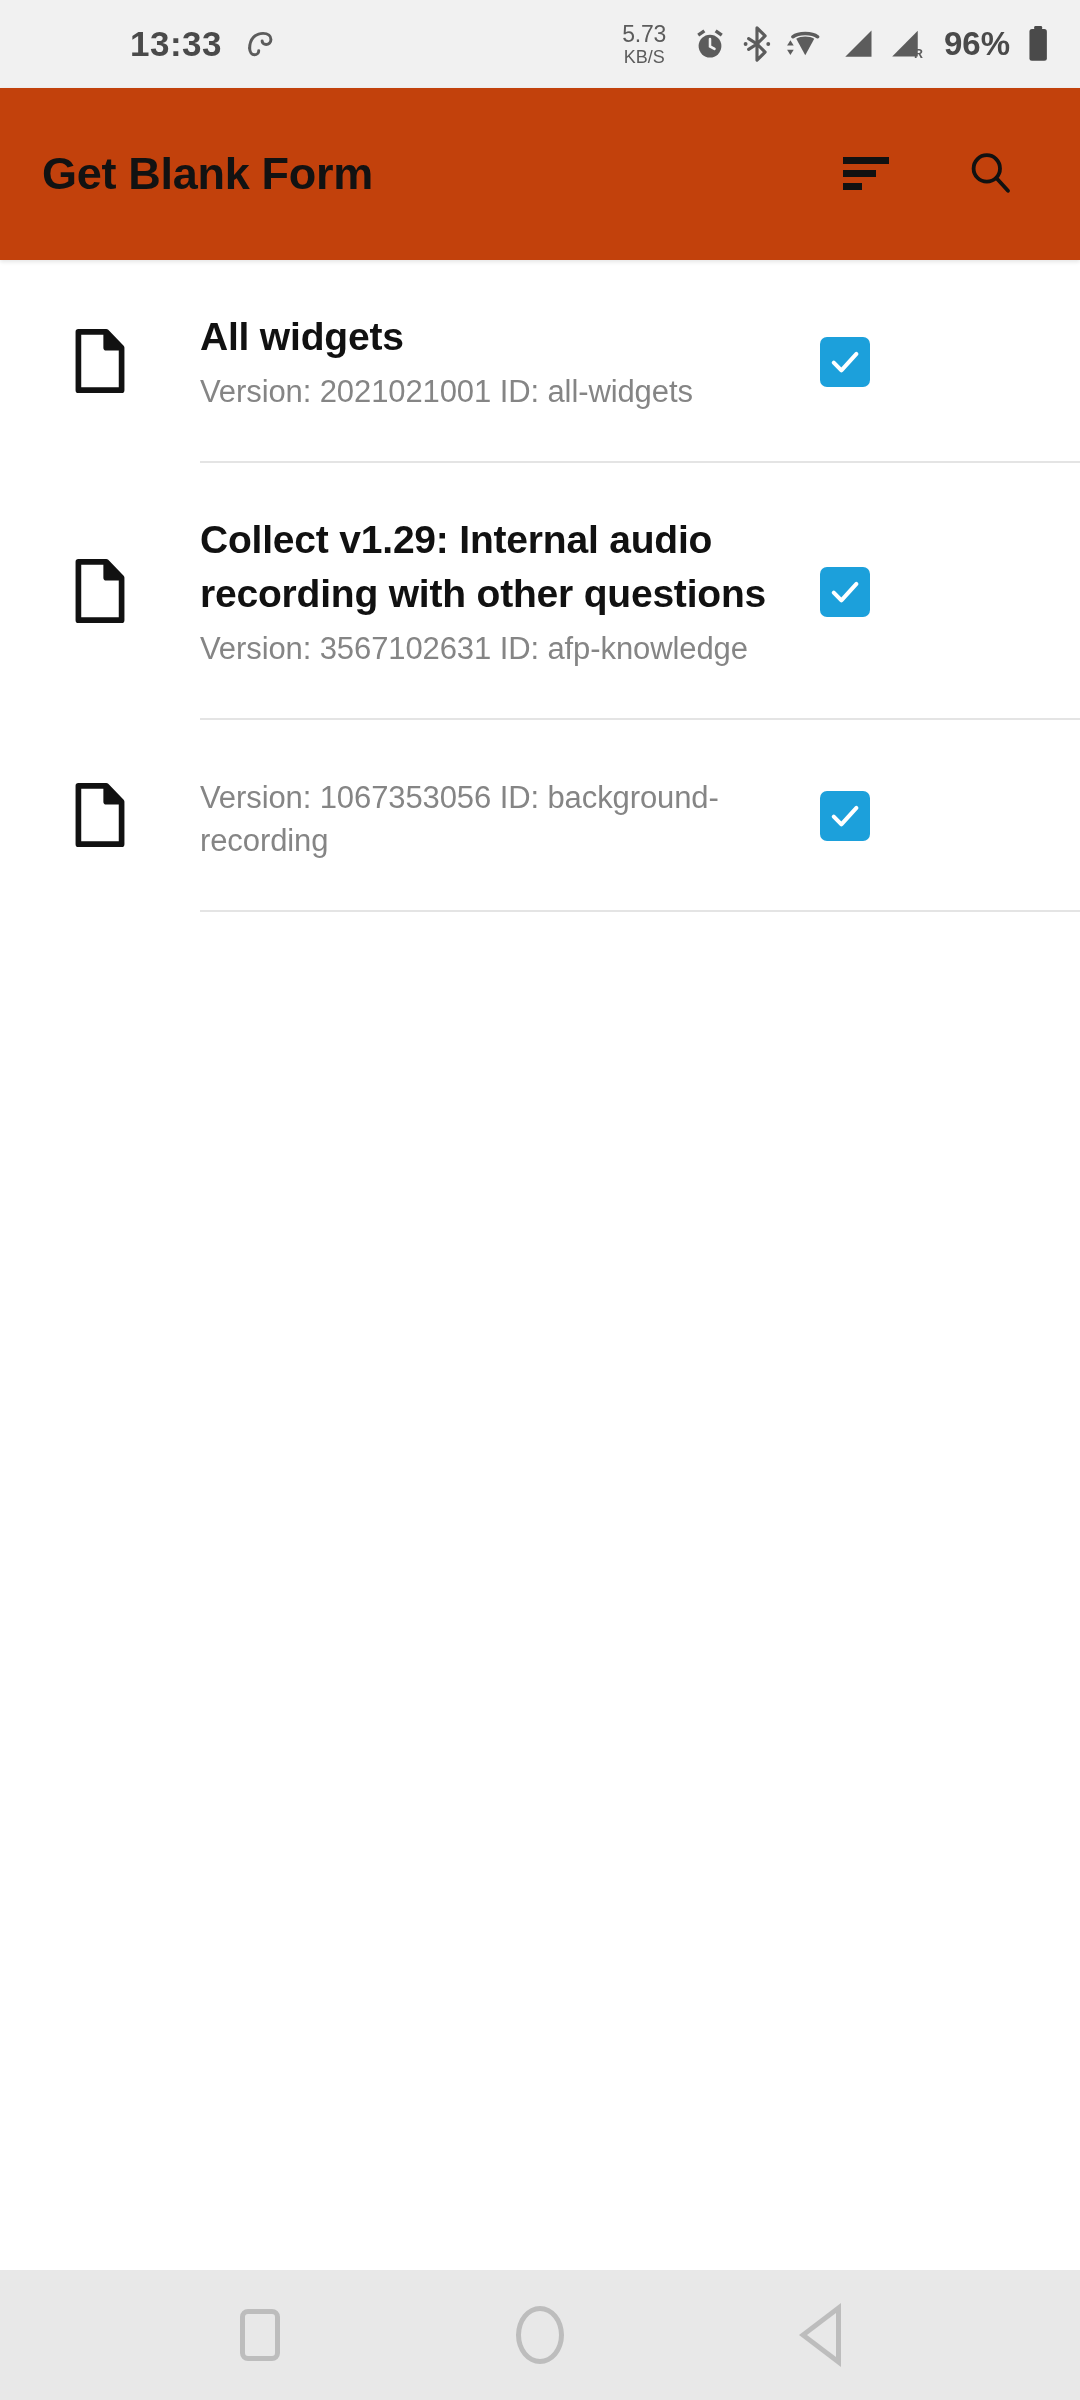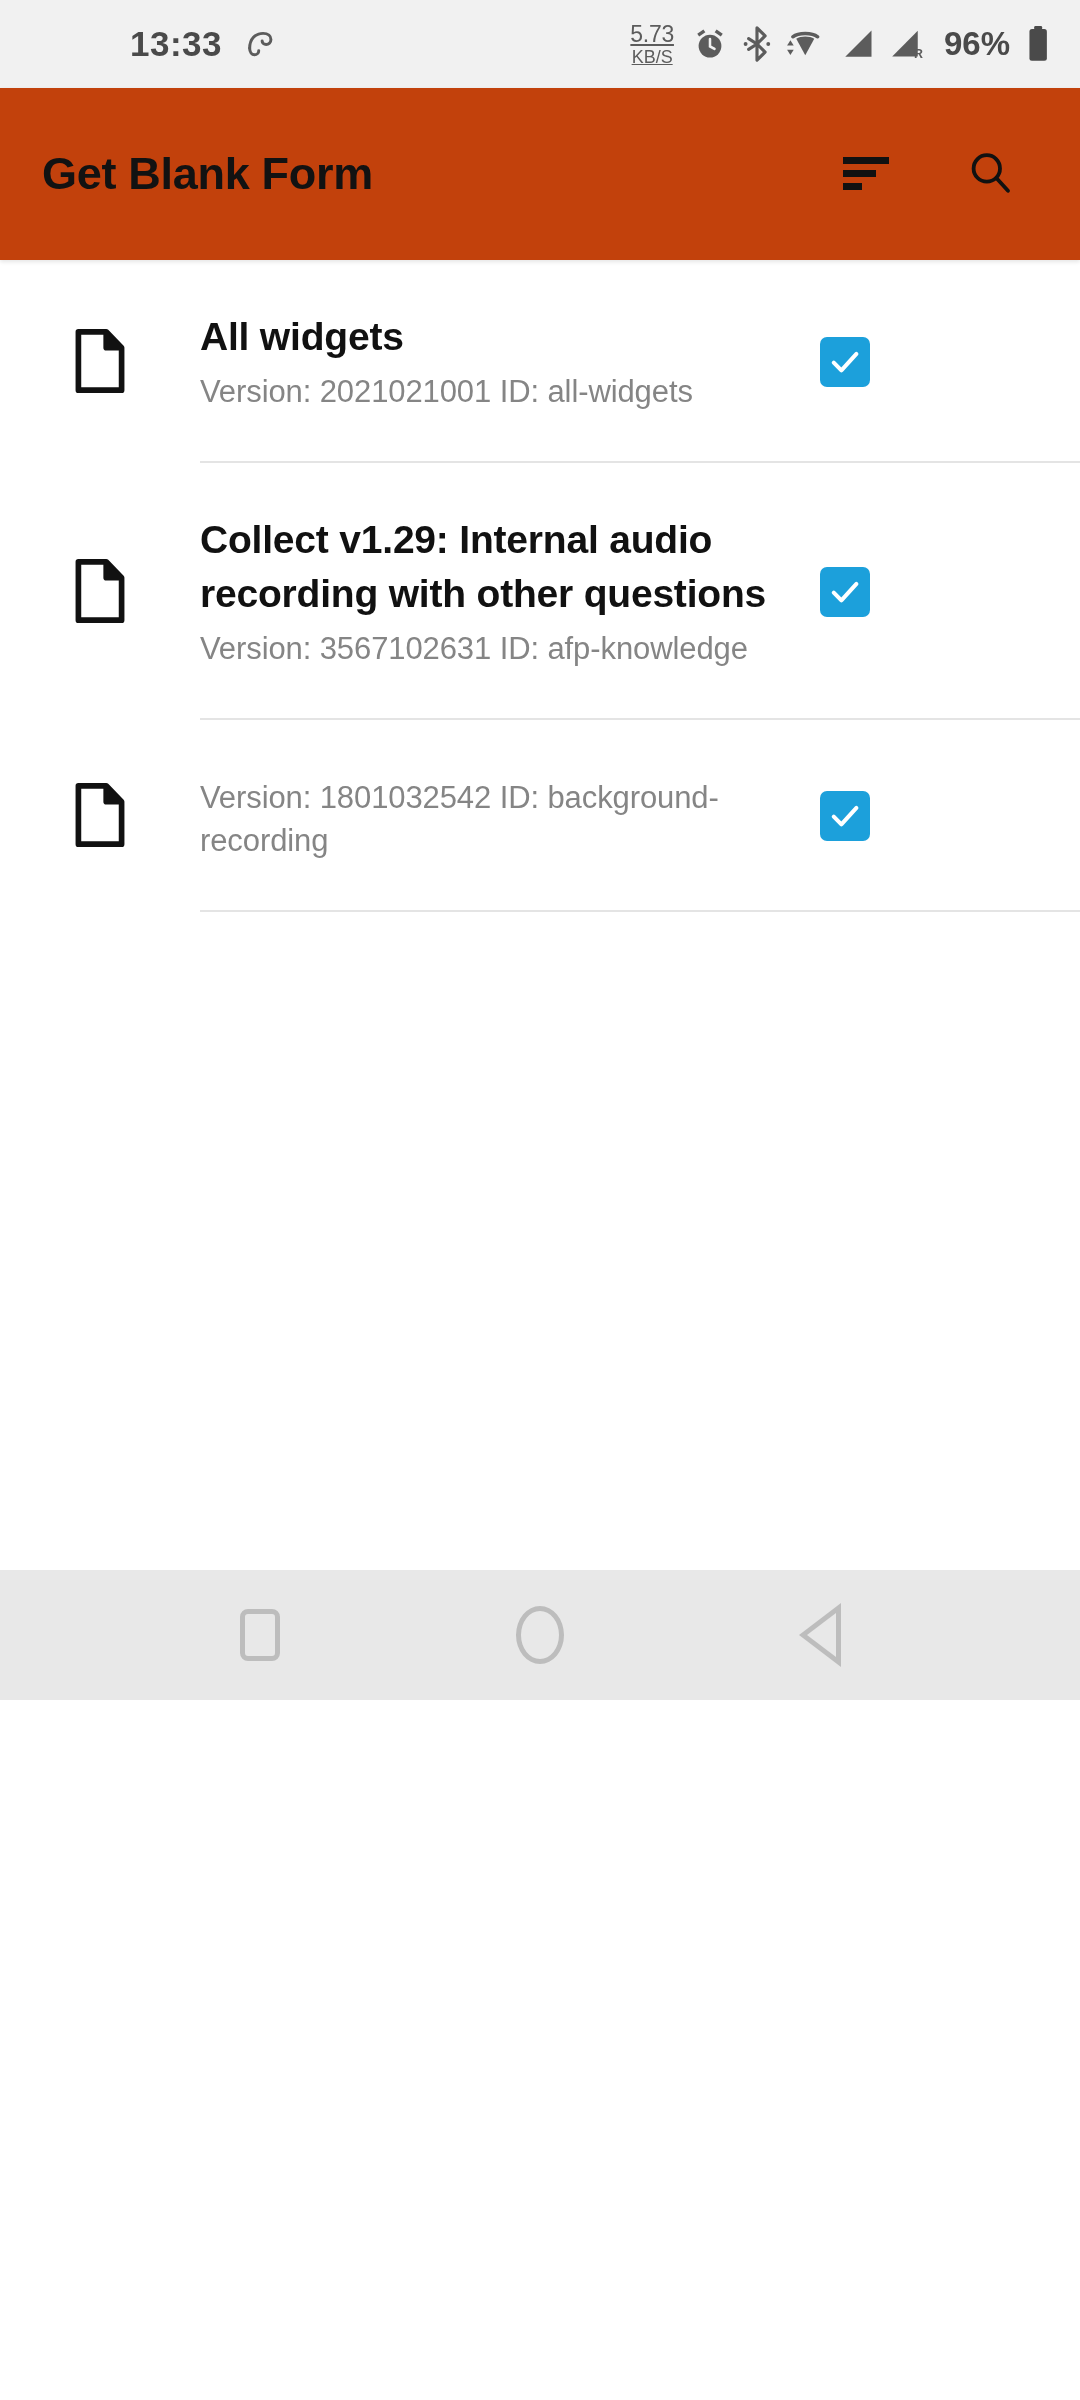--- a/index.html
+++ b/index.html
@@ -8,21 +8,21 @@
     width: 1080px;
     height: 2400px;
     background: #ffffff;
     font-family: "Liberation Sans", sans-serif;
     overflow: hidden;
   }
 
   #screen {
     position: relative;
     width: 1080px;
-    height: 1700px;
+    height: 2400px;
     background: #ffffff;
     display: flex;
     flex-direction: column;
   }
 
   
   .status-bar {
     height: 88px;
     background: #f1f1f1;
     display: flex;
@@ -47,22 +47,21 @@
     align-items: center;
     gap: 14px;
   }
   .net-speed {
     display: flex;
     flex-direction: column;
     align-items: center;
     justify-content: center;
     line-height: 1;
     color: #5c5c5c;
-    margin-right: 4px;
-    text-decoration: underline;
+    margin-right: 12px;
   }
   .net-speed .val { font-size: 23px; letter-spacing: -0.3px;}
   .net-speed .unit { font-size: 18px; margin-top: 2px; }
   .sb-icon { display:block; }
   .battery-pct {
     font-size: 33px;
     font-weight: 700;
     color: #4a4a4a;
     margin-left: 2px;
     margin-right: 2px;
@@ -401,21 +400,21 @@
       <div class="row-icon-col">
         <span>
           <svg class="doc-icon" viewBox="0 0 20 24" fill="none">
             <path d="M2 1.2 L12.3 1.2 L18 7.1 L18 22.8 L2 22.8 Z" stroke="#111" stroke-width="2.1" stroke-linejoin="round" fill="#fff"></path>
             <path d="M12.3 1.2 L12.3 7.1 L18 7.1" stroke="#111" stroke-width="2.1" stroke-linejoin="round" fill="#111"></path>
           </svg>
         </span>
       </div>
       <div class="row-main">
         <div class="row-text">
-          <div class="row-sub">Version: 1801032542 ID: background-recording</div>
+          <div class="row-sub">Version: 1067353056 ID: background-recording</div>
         </div>
         <div class="row-check-col">
           <span class="checkbox" style="background:#1CA0DB">
             <svg width="36" height="36" viewBox="0 0 24 24" fill="none">
               <path d="M4.5 12.4 L9.6 17.6 L19.6 6.6" stroke="#fff" stroke-width="2.7" stroke-linecap="round" stroke-linejoin="round"></path>
             </svg>
           </span>
         </div>
       </div>
     </div>

